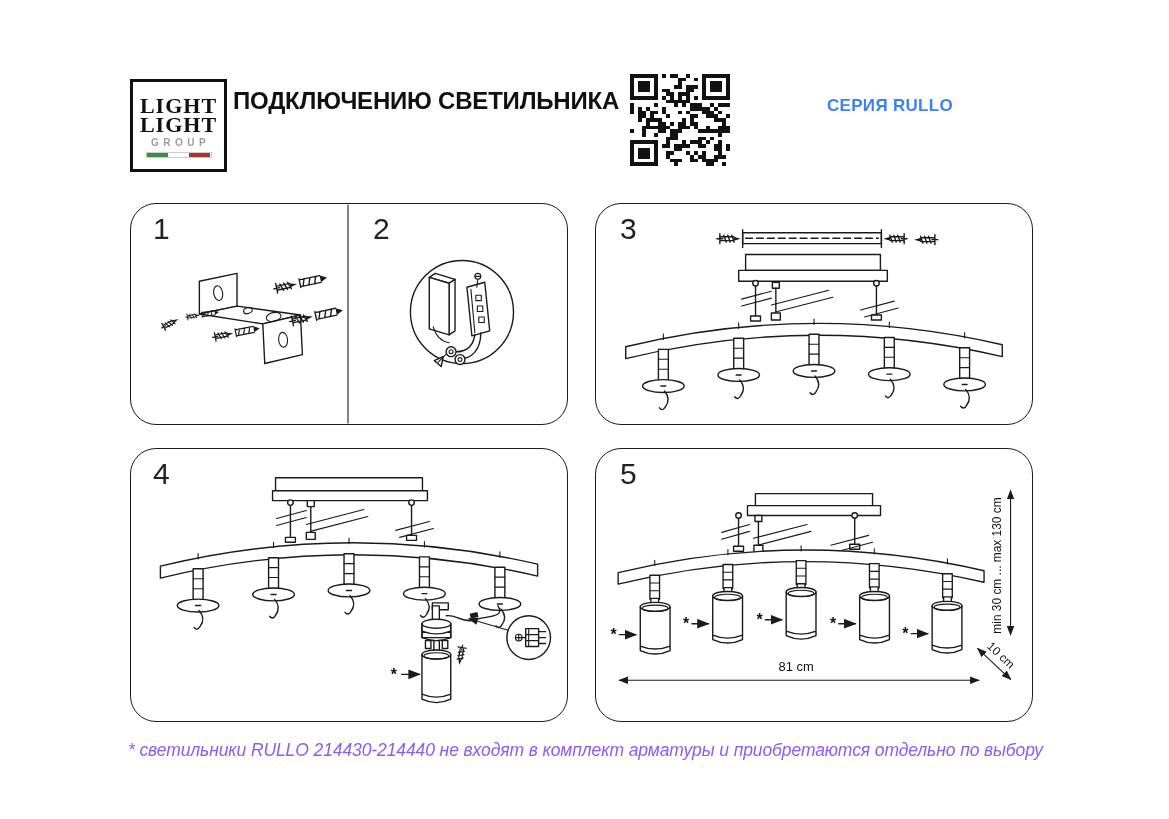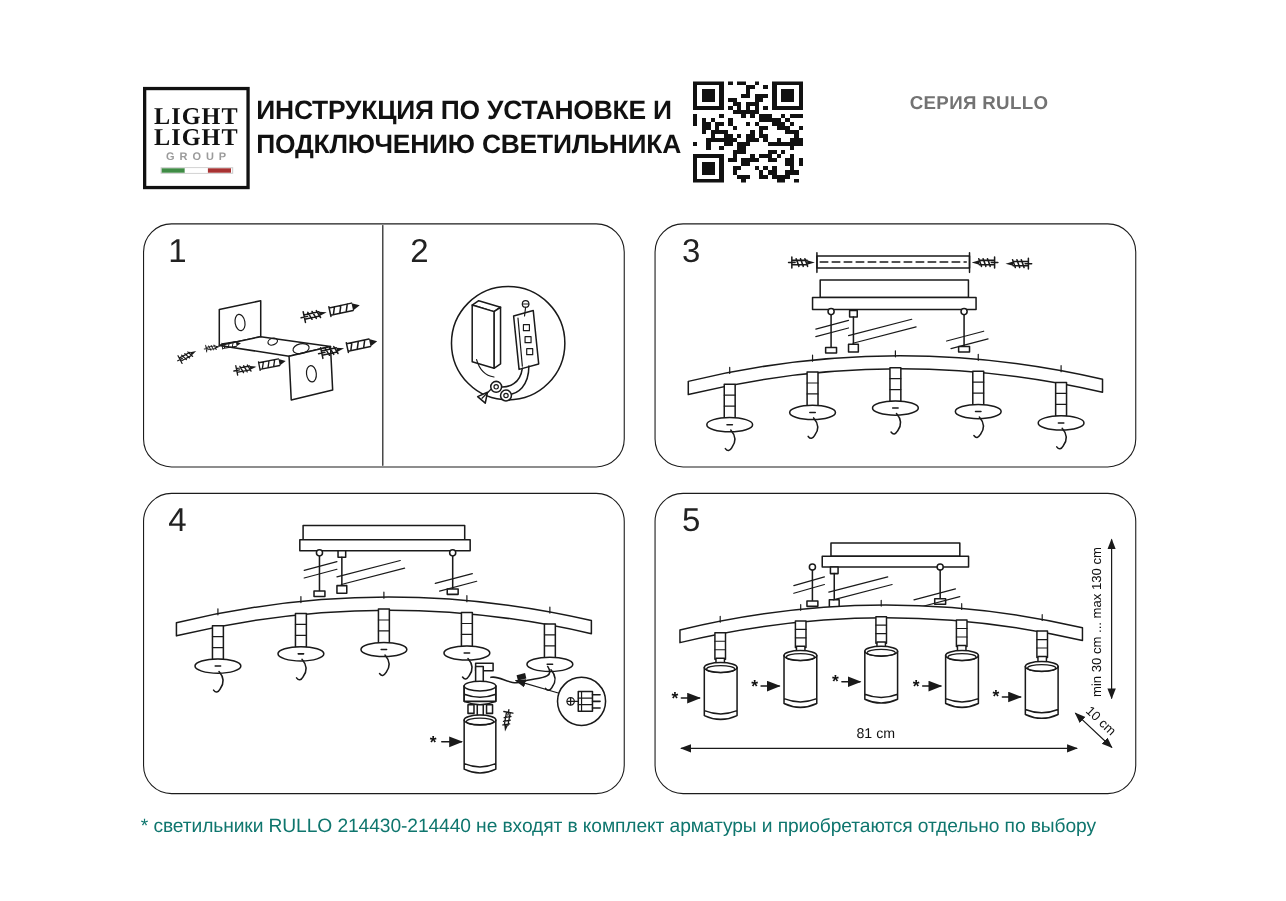--- a/index.html
+++ b/index.html
@@ -14,21 +14,21 @@
   .logo-word{font-family:"Liberation Serif",serif;font-weight:bold;font-size:22px;line-height:19px;letter-spacing:1px;color:#111;}
   .logo-group{font-size:10px;letter-spacing:4.5px;color:var(--logo-group-gray);margin-top:3px;margin-left:4px;font-weight:bold;}
   .logo-flag{display:flex;width:66px;height:6px;margin-top:4px;border:1px solid #cccccc;}
   .logo-flag span{flex:1;}
   .flag-green{background:var(--logo-flag-green);}
   .flag-white{background:#ffffff;}
   .flag-red{background:var(--logo-flag-red);}
 
   .doc-title{position:absolute;left:233px;top:85px;font-size:24px;font-weight:bold;line-height:31px;letter-spacing:-0.2px;color:#111;}
   .qr{position:absolute;left:630px;top:74px;width:100px;height:92px;}
-  .series-block{position:absolute;left:778px;top:84px;width:224px;text-align:center;color:#737373;}
+  .series-block{position:absolute;left:778px;top:96px;width:224px;text-align:center;color:#3b82f6;}
   .series-line{font-size:17px;font-weight:bold;letter-spacing:0.3px;}
   .article-line{font-size:21px;font-weight:bold;margin-top:10px;letter-spacing:0.3px;}
 
   
   .panel{position:absolute;border:1.6px solid #1c1c1c;border-radius:26px;background:#fff;}
   .panel12{left:130px;top:203px;width:438px;height:222px;}
   .panel3{left:595px;top:203px;width:438px;height:222px;}
   .panel4{left:130px;top:448px;width:438px;height:274px;}
   .panel5{left:595px;top:448px;width:438px;height:274px;}
   .step-num{position:absolute;font-size:30px;color:#222;line-height:1;}
@@ -37,21 +37,21 @@
   svg{color:var(--ink);}
   svg .ln{stroke:currentColor;stroke-width:1.4;fill:none;stroke-linecap:round;stroke-linejoin:round;}
   svg .fw{stroke:currentColor;stroke-width:1.4;fill:#ffffff;stroke-linejoin:round;}
   svg .fb{stroke:none;fill:currentColor;}
   svg .thin{stroke-width:1.1;}
   svg text{font-family:"Liberation Sans",sans-serif;fill:#111;}
   .dim-label{font-size:13px;}
   .dim-label-sm{font-size:12px;}
   .ast{font-size:16px;font-weight:bold;}
 
-  .footnote{position:absolute;left:128px;top:740px;width:980px;font-size:17.5px;color:#0f766e;letter-spacing:-0.1px;}
+  .footnote{position:absolute;left:128px;top:740px;width:980px;font-size:17.5px;color:#8b5cf6;letter-spacing:-0.1px;font-style:italic;}
 </style>
 </head>
 <body>
 
 <div class="stage">
 
   <svg width="0" height="0" style="position:absolute" aria-hidden="true">
     <defs>
       <marker id="mk" markerWidth="10" markerHeight="8" refX="8" refY="3.5" orient="auto-start-reverse">
         <path d="M0,0 L9,3.5 L0,7 Z" fill="#1a1a1a"></path>
@@ -140,21 +140,20 @@
     <div class="logo-word">LIGHT</div>
     <div class="logo-group">GROUP</div>
     <div class="logo-flag">
       <span class="flag-green"></span>
       <span class="flag-white"></span>
       <span class="flag-red"></span>
     </div>
   </div>
 
   <div class="doc-title">
-    <div>ИНСТРУКЦИЯ ПО УСТАНОВКЕ И</div>
     <div>ПОДКЛЮЧЕНИЮ СВЕТИЛЬНИКА</div>
   </div>
 
   <svg class="qr" id="qr-svg" viewBox="0 0 25 25" preserveAspectRatio="none" shape-rendering="crispEdges">
       <g fill="#111">
         <rect x="8" y="0" width="1" height="1"></rect>
         <rect x="10" y="0" width="1" height="1"></rect>
         <rect x="11" y="0" width="1" height="1"></rect>
         <rect x="14" y="0" width="1" height="1"></rect>
         <rect x="12" y="1" width="1" height="1"></rect>

